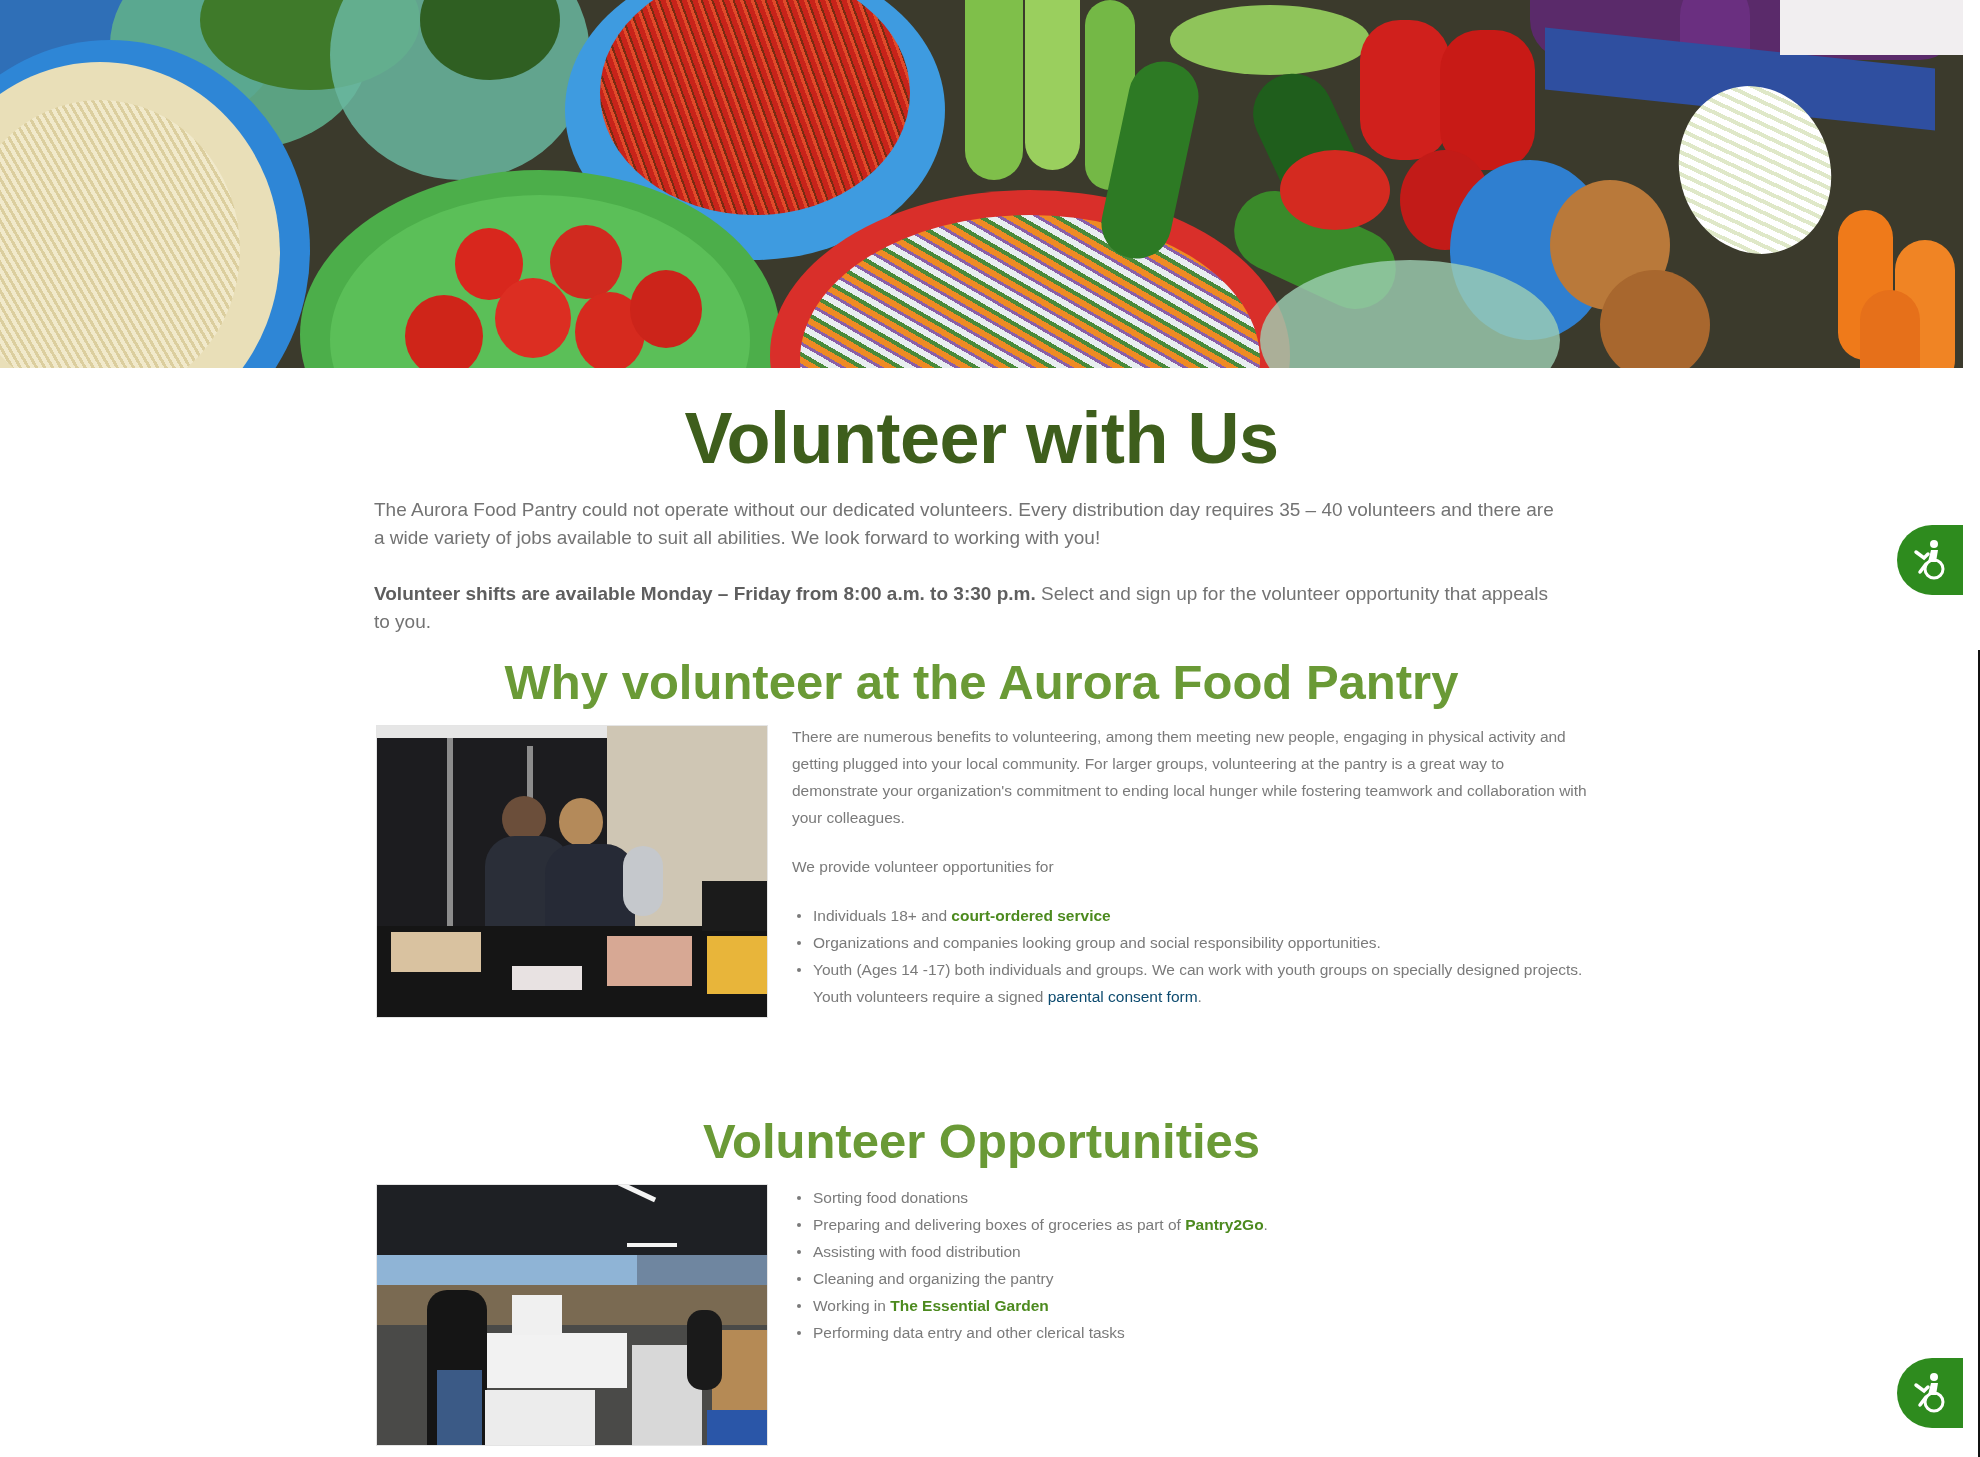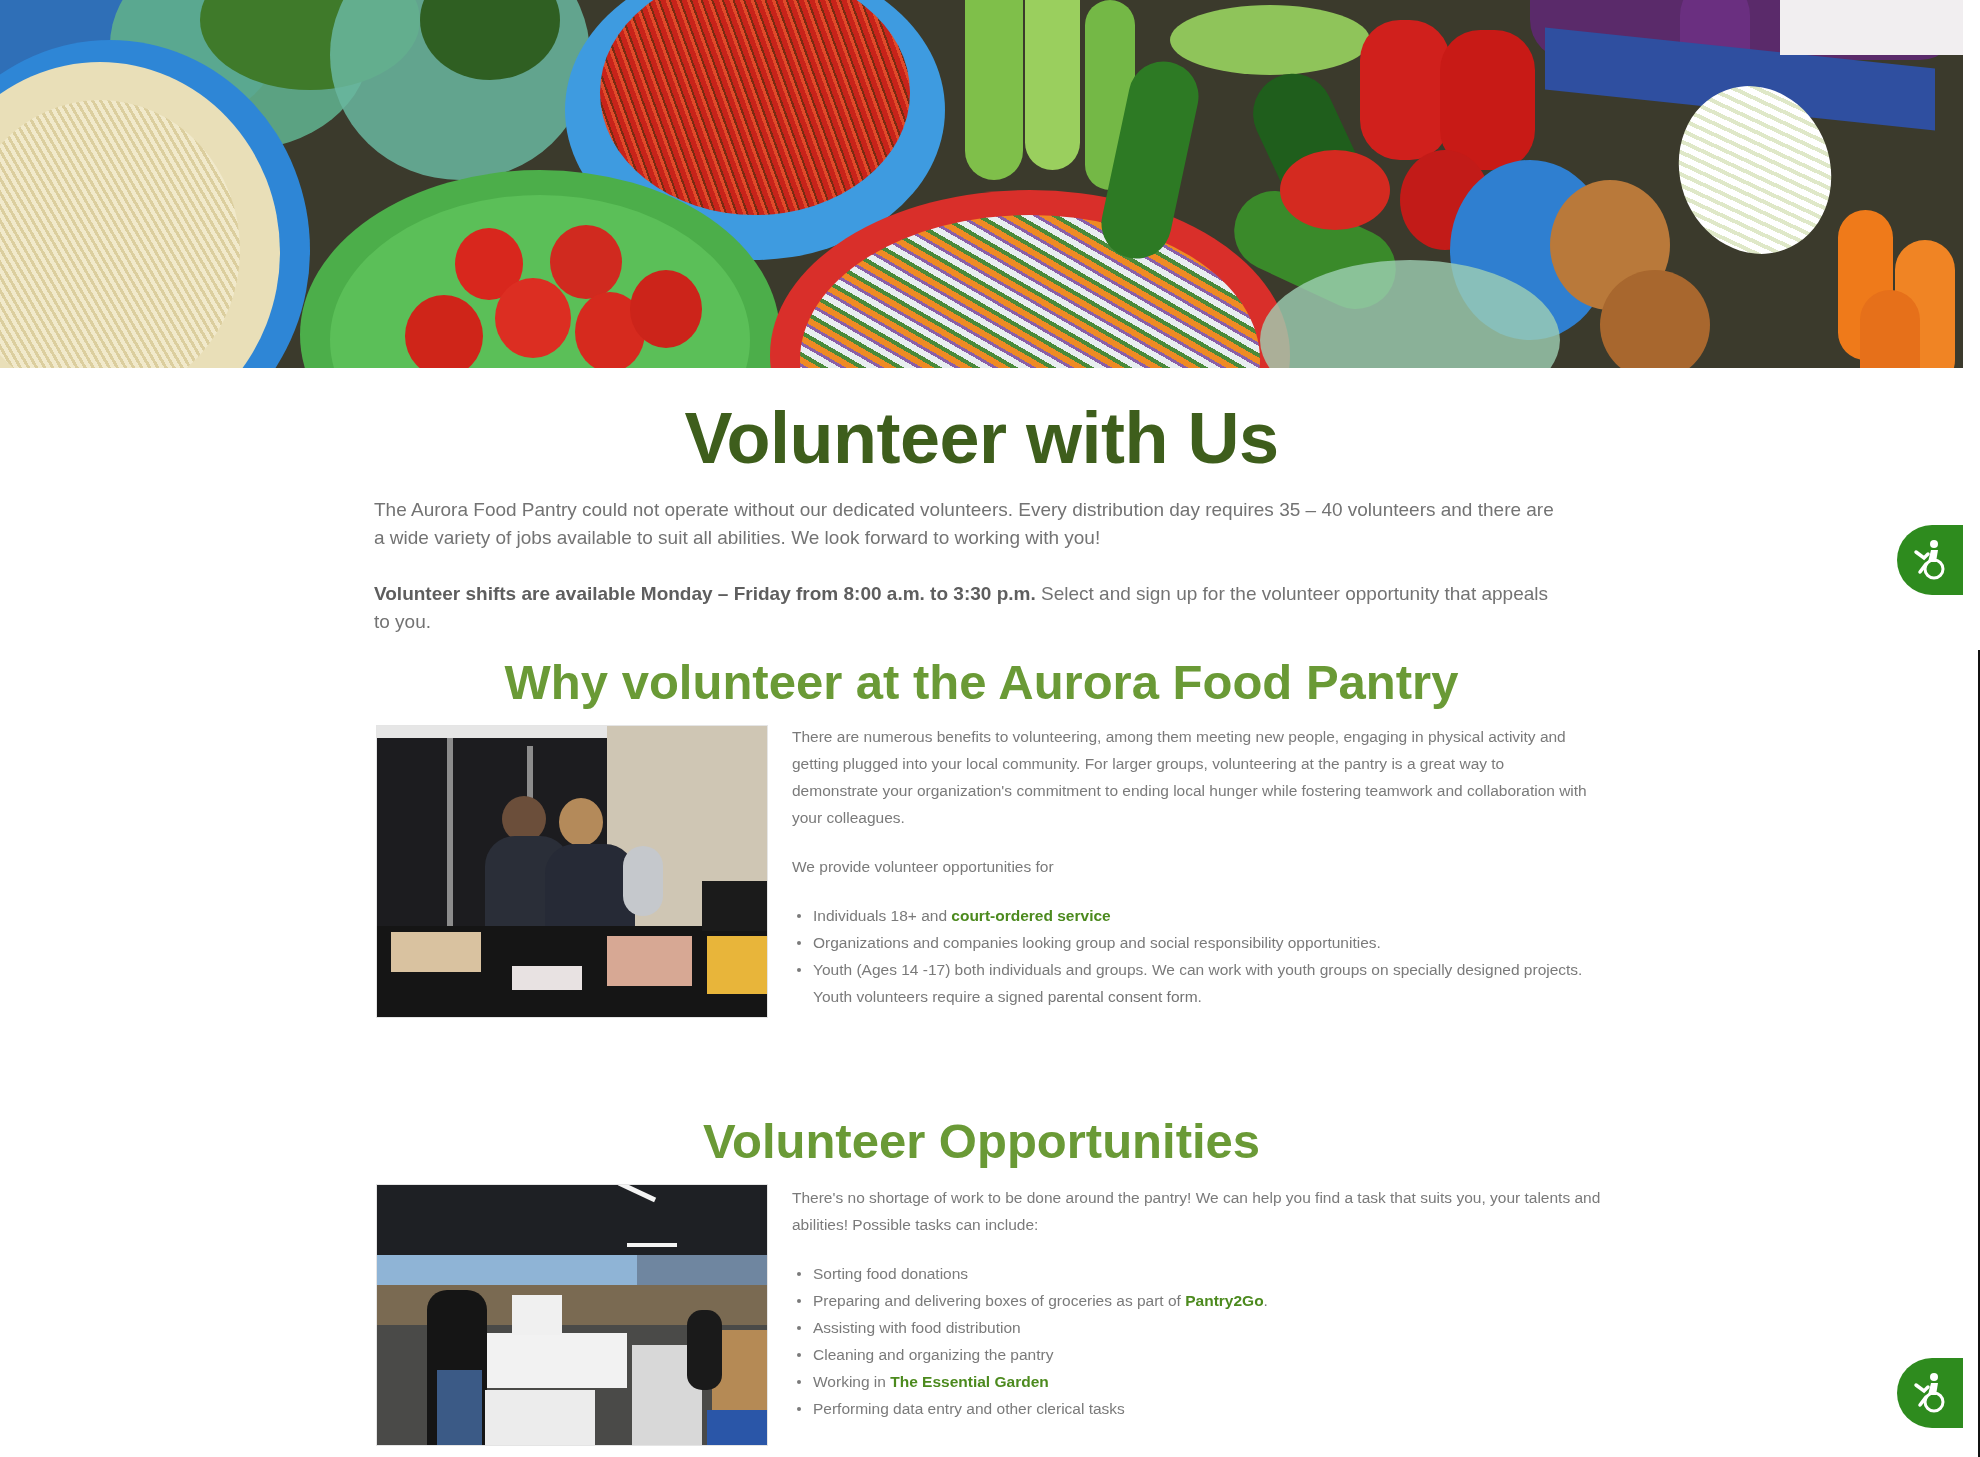--- a/index.html
+++ b/index.html
@@ -43,21 +43,21 @@
     }
     .col p { margin-bottom: 22px; }
     .col ul { list-style: none; margin-left: 5px; }
     .col li { position: relative; padding-left: 16px; }
     .col li::before {
       content: ""; position: absolute; left: 0; top: 12px; width: 4px; height: 4px;
       background: #7a7a7a; border-radius: 50%;
     }
     .col a { text-decoration: none; }
     .link-strong { color: #4c8a1e; font-weight: 700; }
-    .link-light { color: #737373; }
+    .link-light { color: #0c4a6e; }
 
     
     .a11y-btn {
       position: absolute; right: 17px; width: 66px; height: 70px;
       background: #2e8b1e; border-radius: 36px 0 0 36px; cursor: pointer;
       display: flex; align-items: center; justify-content: center;
     }
     .right-edge-line {
       position: absolute; left: 1978px; top: 650px; width: 2px; height: 807px; background: #111;
     }
@@ -179,21 +179,20 @@
   <div style="position:absolute;left:110px;top:148px;width:140px;height:55px;background:#f2f2f2;"></div>
   <div style="position:absolute;left:108px;top:205px;width:110px;height:57px;background:#ececec;"></div>
   <div style="position:absolute;left:135px;top:110px;width:50px;height:40px;background:#f0f0f0;"></div>
   <div style="position:absolute;left:255px;top:160px;width:70px;height:102px;background:#d8d8d8;"></div>
   <div style="position:absolute;left:335px;top:145px;width:57px;height:117px;background:#b58a55;"></div>
   <div style="position:absolute;left:330px;top:225px;width:62px;height:37px;background:#2a56a8;"></div>
   <div style="position:absolute;left:310px;top:125px;width:35px;height:80px;background:#1a1a1a;border-radius:15px;"></div>
 </div>
 
 <div class="col" style="top:1184px;width:820px;">
-  <p>There's no shortage of work to be done around the pantry! We can help you find a task that suits you, your talents and abilities! Possible tasks can include:</p>
   <ul>
     <li>Sorting food donations</li>
     <li><span>Preparing and delivering boxes of groceries as part of </span><a href="#" class="link-strong">Pantry2Go</a><span>.</span></li>
     <li>Assisting with food distribution</li>
     <li>Cleaning and organizing the pantry</li>
     <li><span>Working in </span><a href="#" class="link-strong">The Essential Garden</a></li>
     <li>Performing data entry and other clerical tasks</li>
   </ul>
 </div>
 

